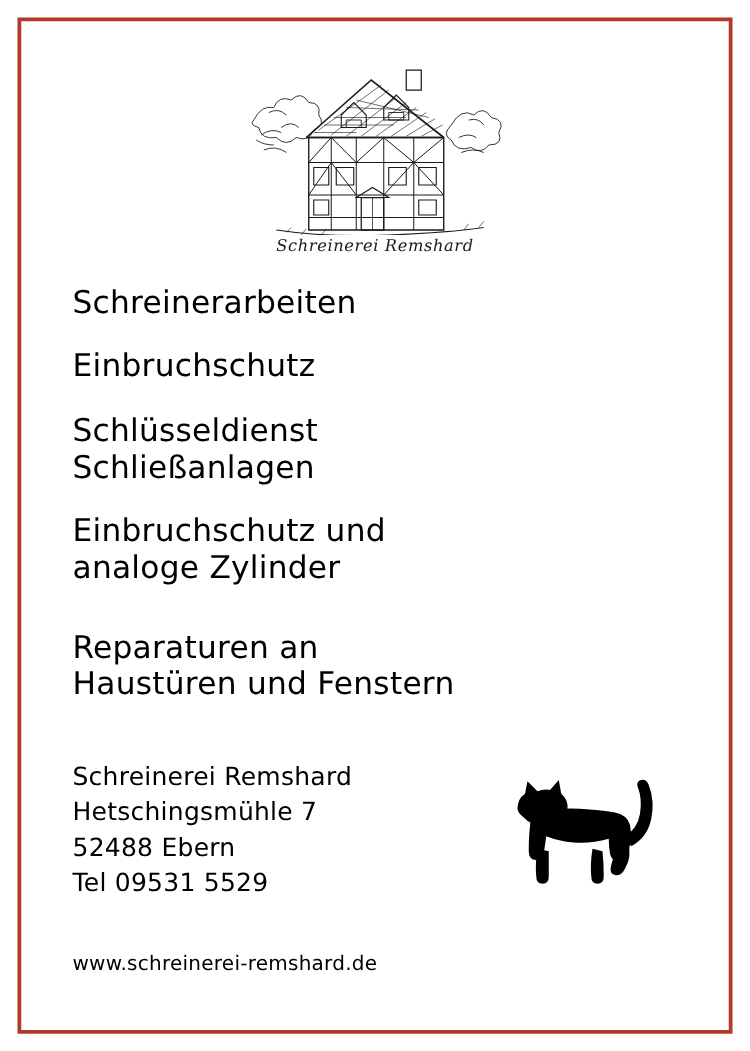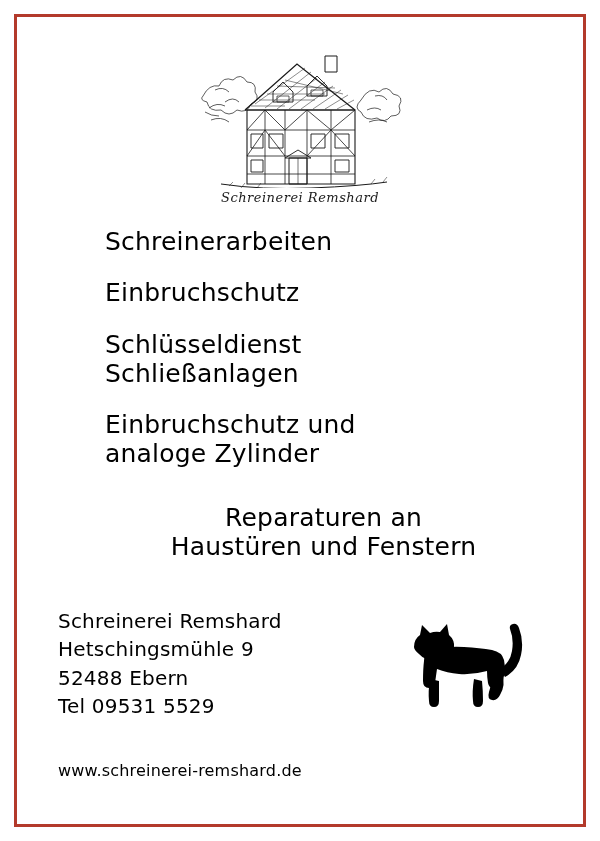--- a/index.html
+++ b/index.html
@@ -53,34 +53,32 @@
     font-style: italic;
     font-size: 13px;
     letter-spacing: 0.5px;
     margin-top: 2px;
     color: #1a1a1a;
   }
 
   
   .services {
     margin-top: 22px;
-    margin-left: 47px;
   }
   .service {
     font-family: "DejaVu Sans", sans-serif;
     font-size: 25px;
     line-height: 1.17;
     letter-spacing: 0.2px;
     margin: 0 0 22px 0;
     white-space: pre-line;
     color: #000;
   }
   .service.last {
     margin-bottom: 0;
-    text-align: center;
   }
   .service.spaced-top {
     margin-top: 34px;
   }
 
   
   .address-area {
     position: relative;
     margin-top: 46px;
   }
@@ -180,21 +178,21 @@
       <p class="service">Schlüsseldienst
 Schließanlagen</p>
       <p class="service">Einbruchschutz und
 analoge Zylinder</p>
       <p class="service last spaced-top">Reparaturen an
 Haustüren und Fenstern</p>
     </div>
 
     <div class="address-area">
       <div class="address">Schreinerei Remshard</div>
-      <div class="address">Hetschingsmühle 9</div>
+      <div class="address">Hetschingsmühle 7</div>
       <div class="address">52488 Ebern</div>
       <div class="address">Tel 09531 5529</div>
 
       <svg class="cat" width="140" height="105" viewBox="0 0 140 105" aria-hidden="true">
         <g fill="#000000">
 
           <path d="M28 44 q0 -10 10 -12 q14 -3 30 -2 q16 1 28 3 q10 2 12 10 q2 10 -1 20 q-2 8 -10 8 q-4 0 -5 -5 q-1 -6 -1 -12 q-14 4 -28 3 q-12 -1 -22 -5 q-1 7 -2 14 q-1 5 -6 5 q-6 0 -6 -7 q0 -12 1 -20z"></path>
 
           <path d="M18 30 q0 -8 6 -12 l2 -10 l8 8 q5 -2 10 -1 l7 -8 l2 11 q6 5 5 13 q-2 10 -14 12 q-14 2 -21 -6 q-5 -4 -5 -7z"></path>
 

